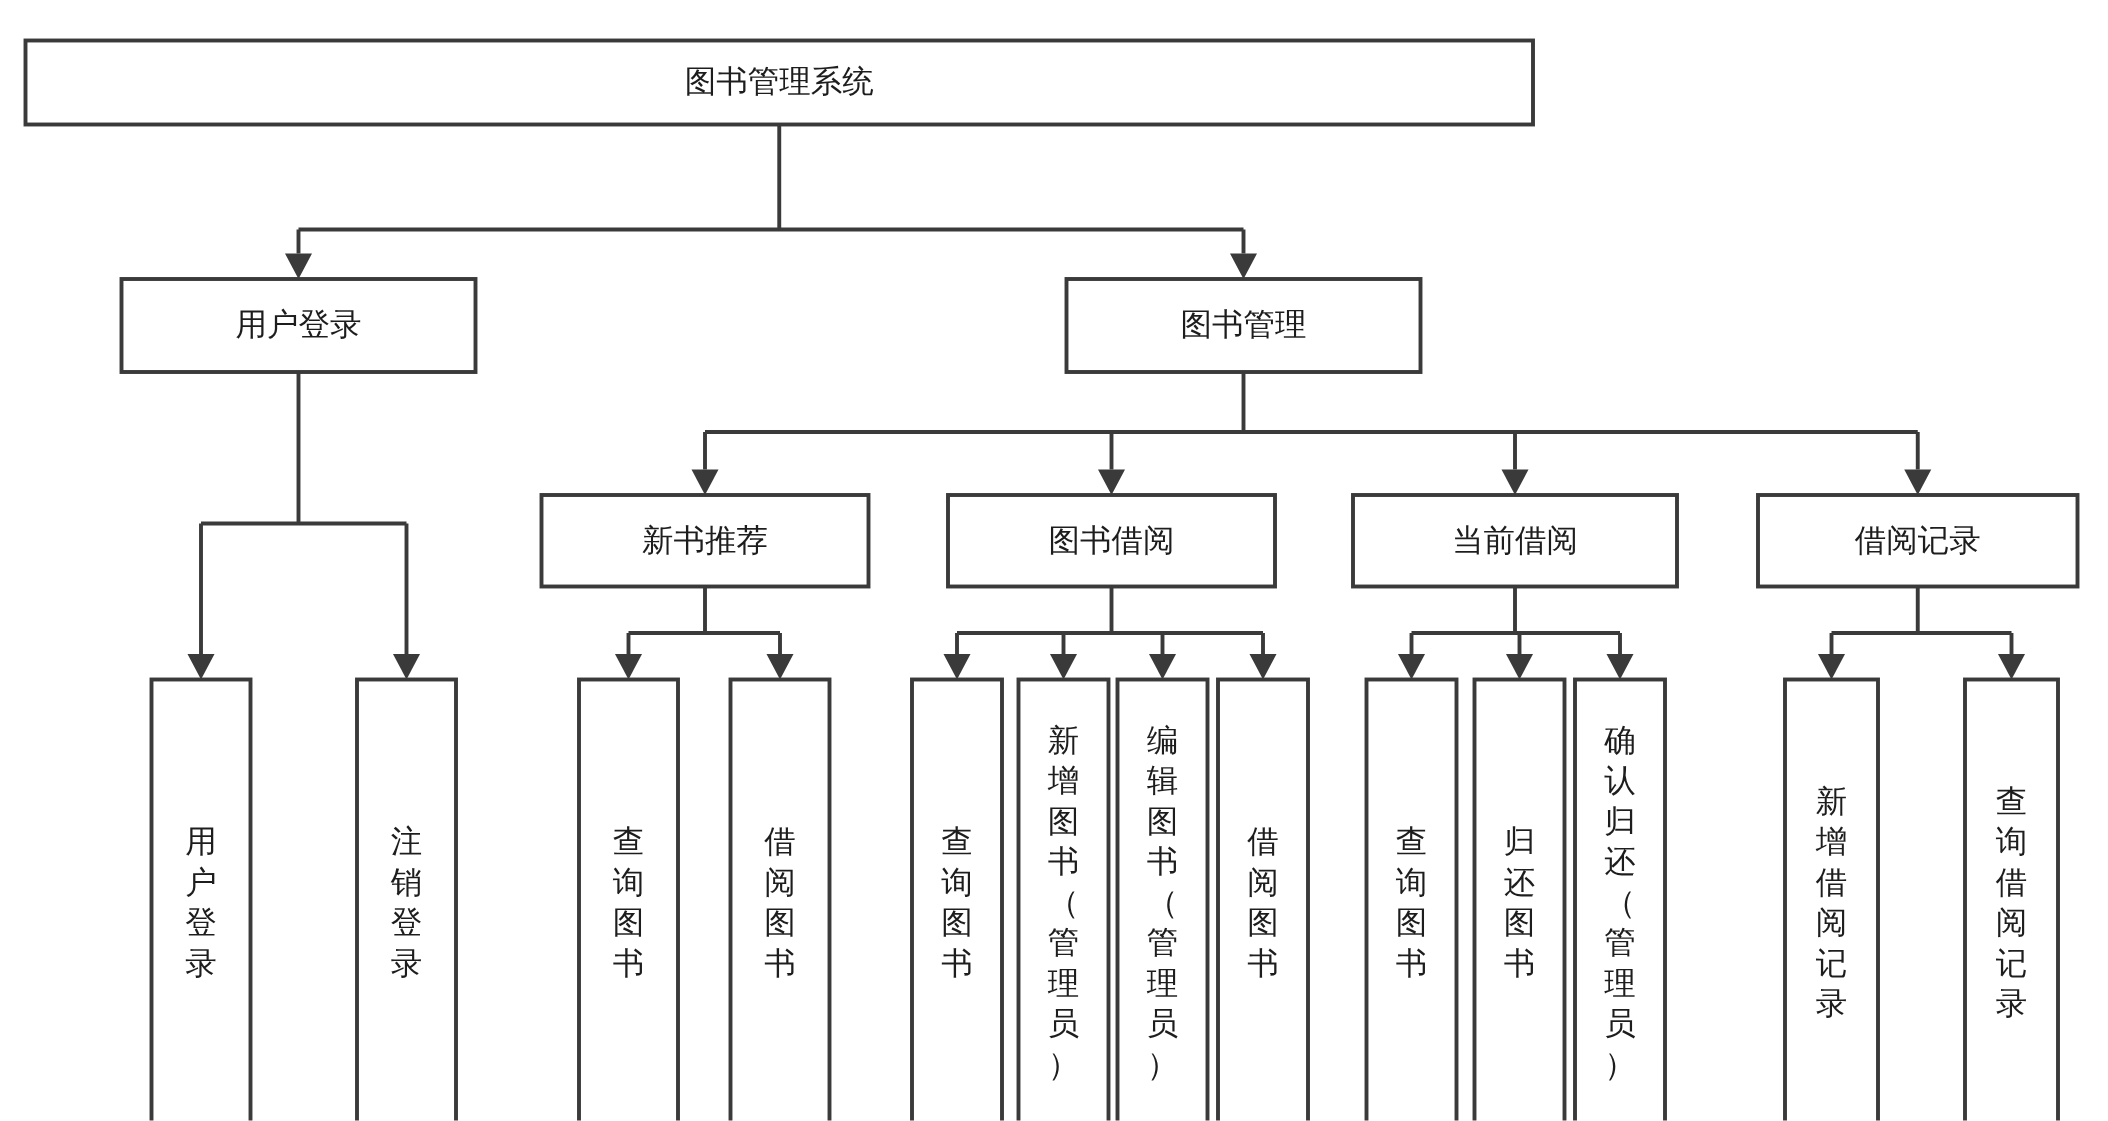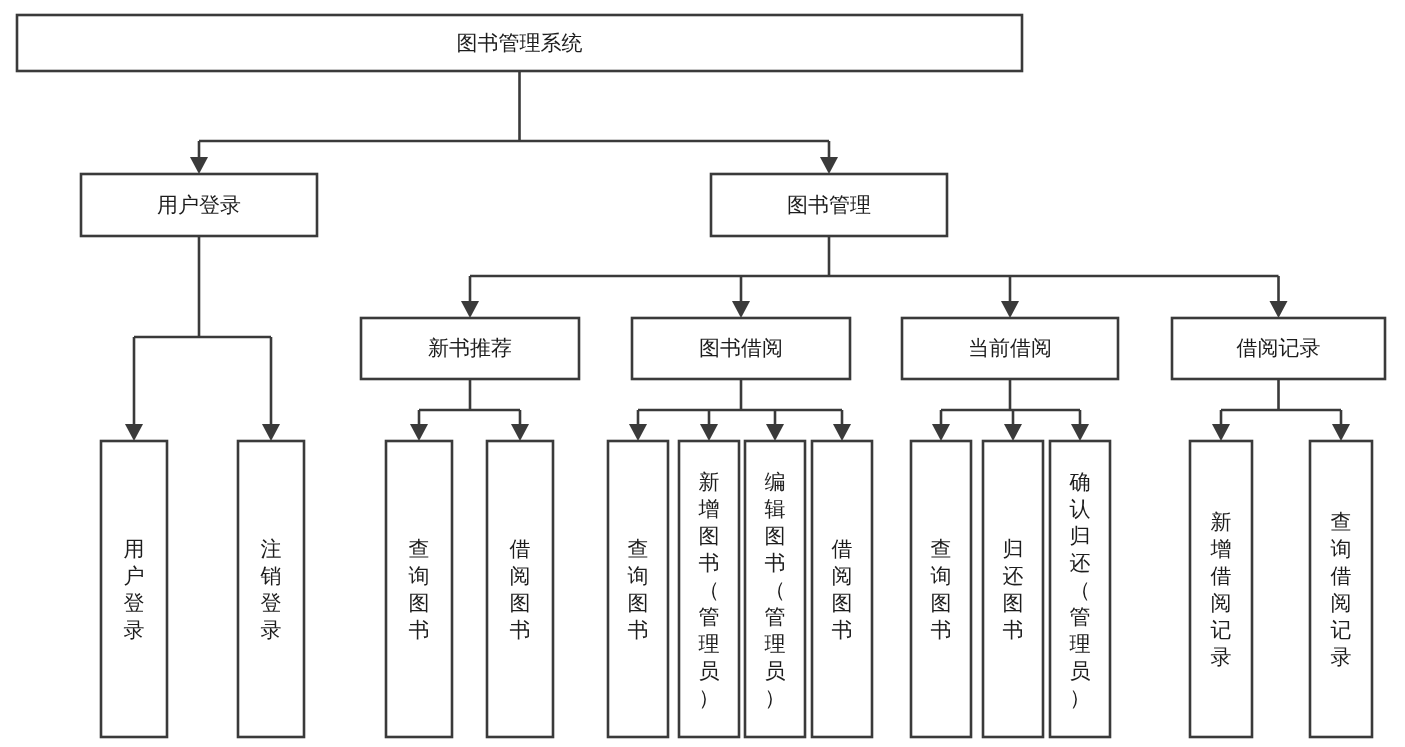--- a/index.html
+++ b/index.html
@@ -10,21 +10,21 @@
   body {
     width: 1405px;
     height: 747px;
     font-family: "Liberation Sans", "DejaVu Sans", sans-serif;
     overflow: hidden;
     position: relative;
   }
   #diagram-root {
     position: absolute;
     left: 0;
-    top: 4px;
+    top: 16px;
     width: 1405px;
     height: 584px;
     text-align: center;
   }
   svg.flowchart {
     display: block;
     width: 1405px;
     height: 747px;
   }
   .node-rect {

